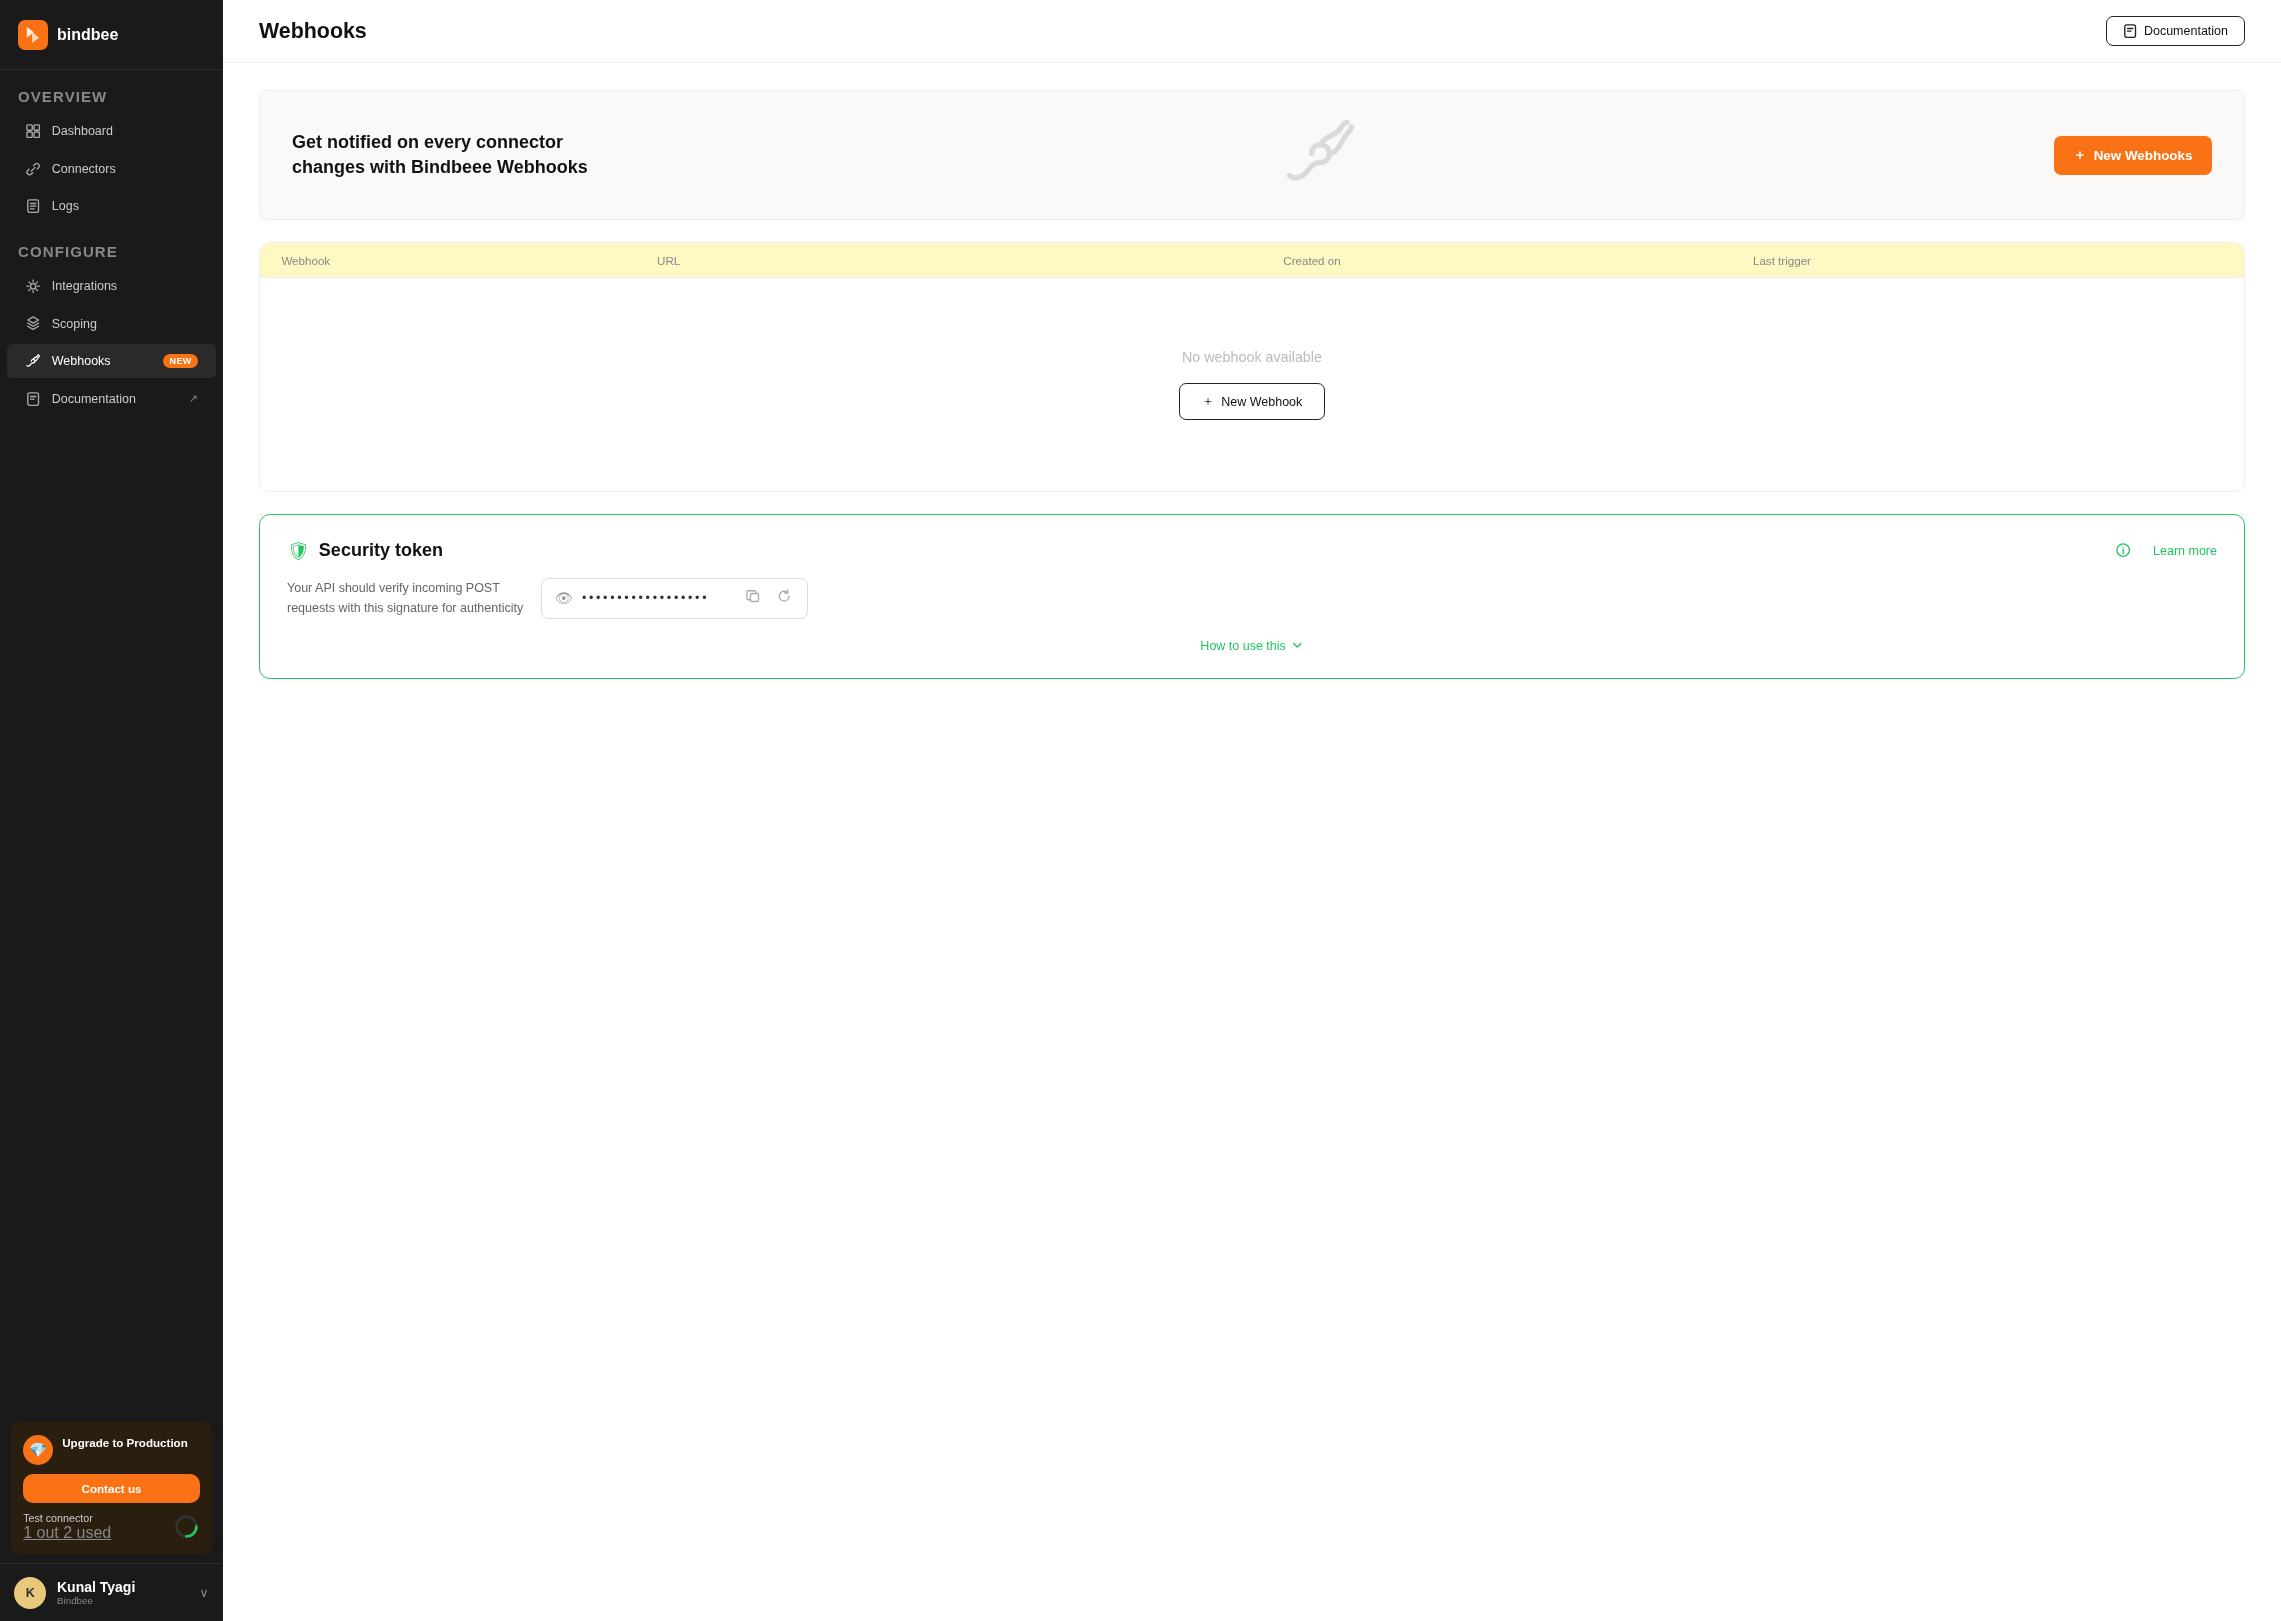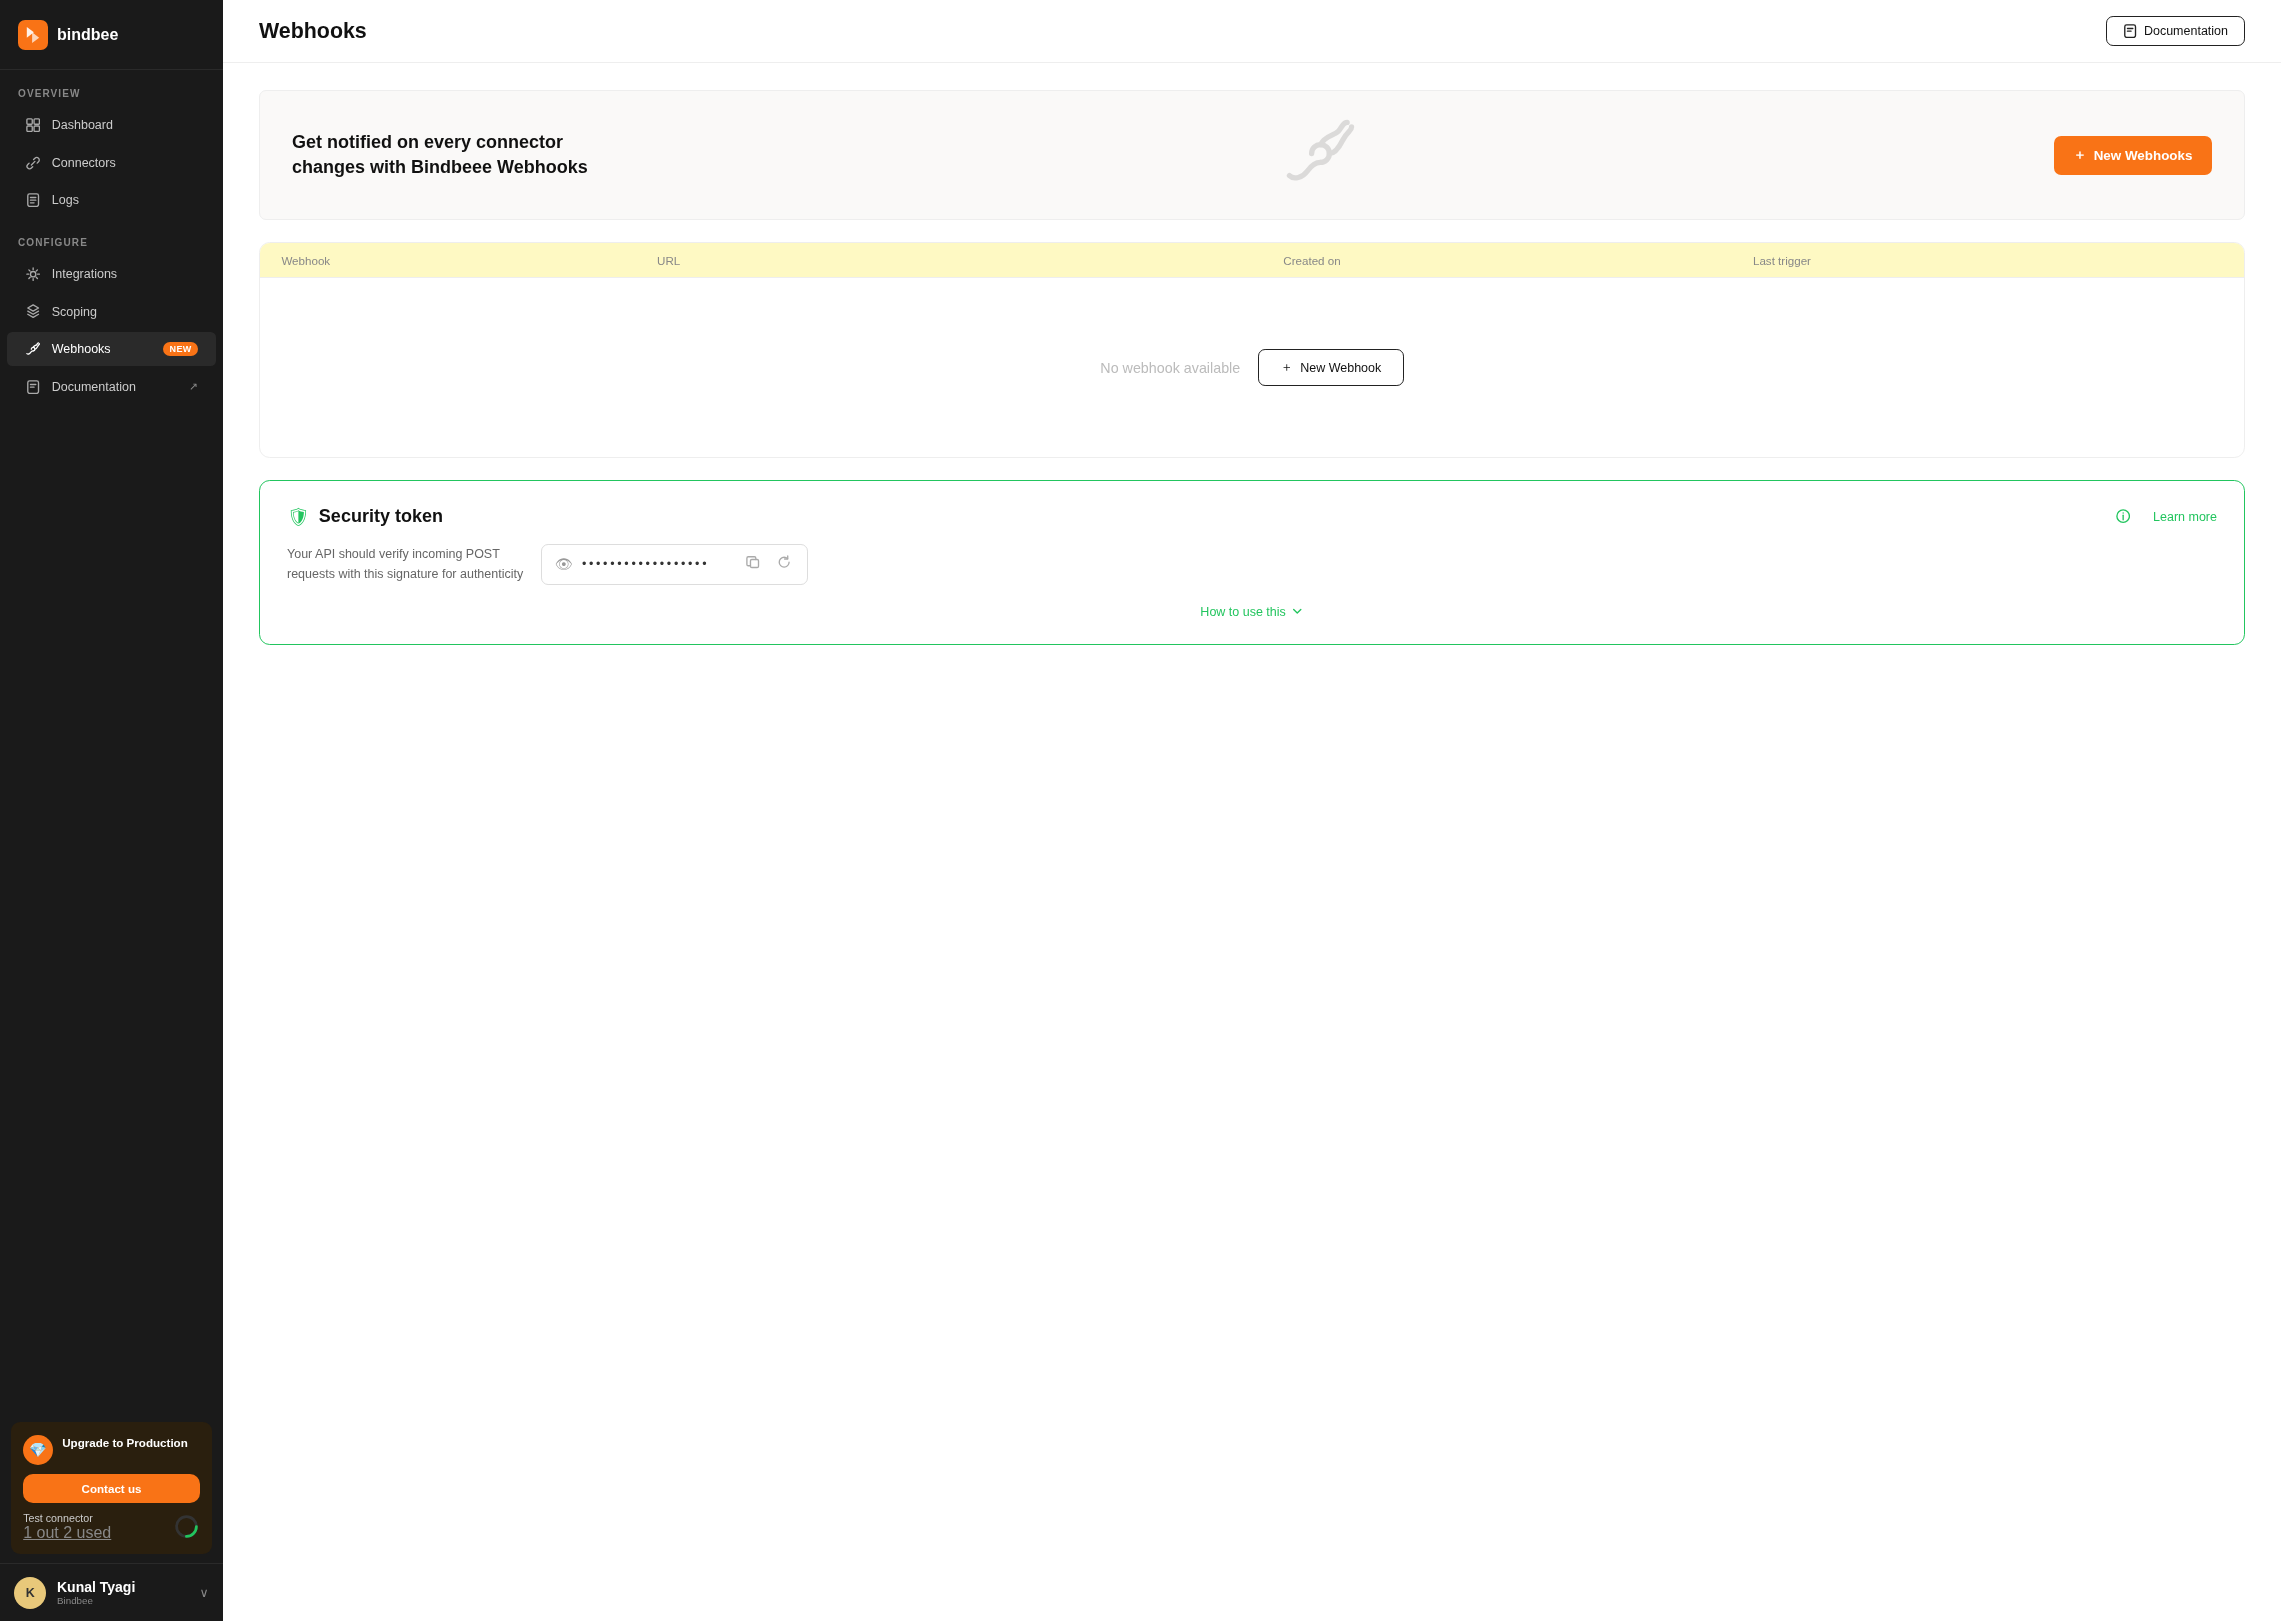--- a/index.html
+++ b/index.html
@@ -26,21 +26,21 @@
     .logo-icon {
       width: 30px;
       height: 30px;
     }
     .logo-text {
       font-size: 16px;
       font-weight: 600;
       color: #fff;
     }
     .sidebar-section-label {
-      font-size: 10px;
+      font-size: 15px;
       font-weight: 600;
       letter-spacing: 1.1px;
       color: #888;
       padding: 18px 18px 7.1px 18px;
       text-transform: uppercase;
     }
     .sidebar-item {
       display: flex;
       align-items: center;
       gap: 10.7px;
@@ -217,20 +217,21 @@
     .table-header {
       display: grid;
       grid-template-columns: 1.2fr 2fr 1.5fr 1.5fr;
       background: #fef9c3;
       border-bottom: 0.9px solid #eee;
       padding: 10.7px 21.4px;
     }
     .table-header-cell { font-size: 11.6px; color: #888; font-weight: 500; }
     .table-empty {
       display: flex;
+      flex-direction: column;
       align-items: center;
       justify-content: center;
       padding: 71px 18px;
       gap: 18px;
     }
     .table-empty-text { font-size: 14.3px; color: #bbb; font-weight: 500; }
     .new-webhook-outline-btn {
       display: flex;
       align-items: center;
       gap: 7.1px;

